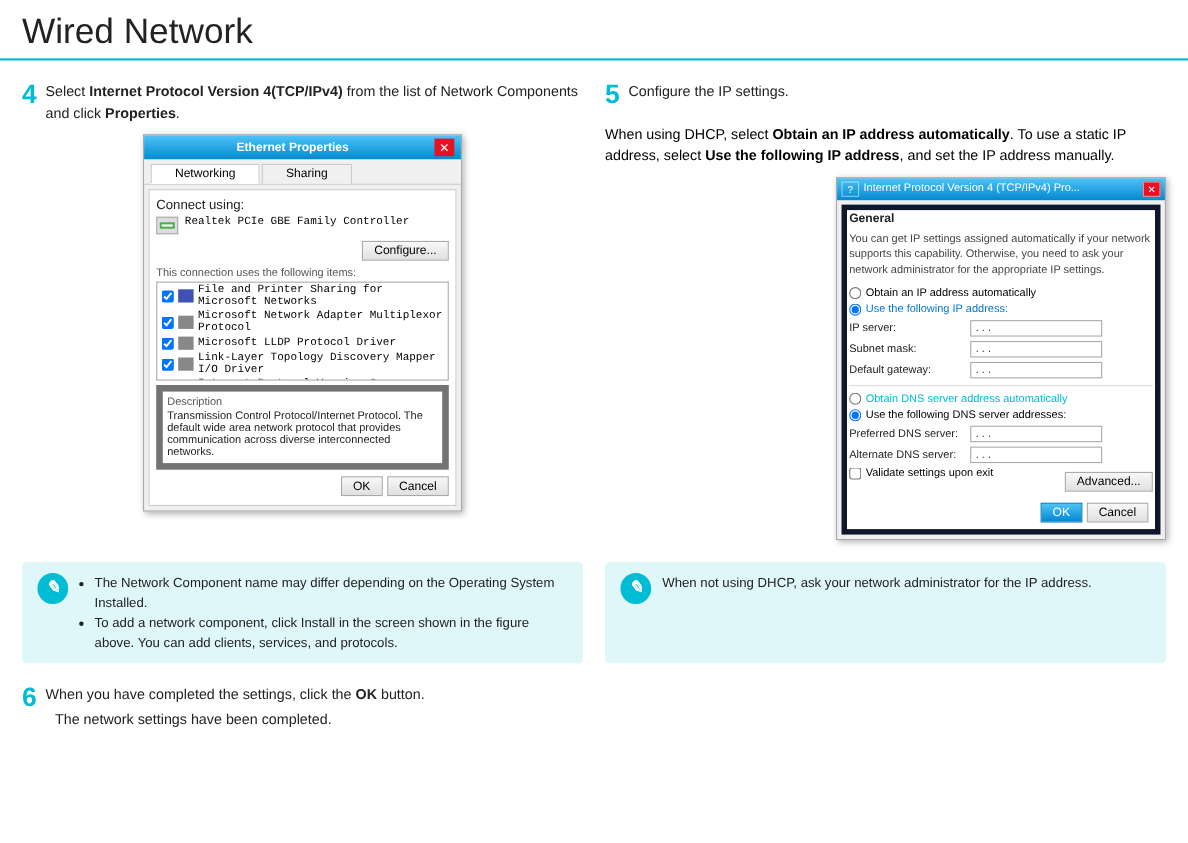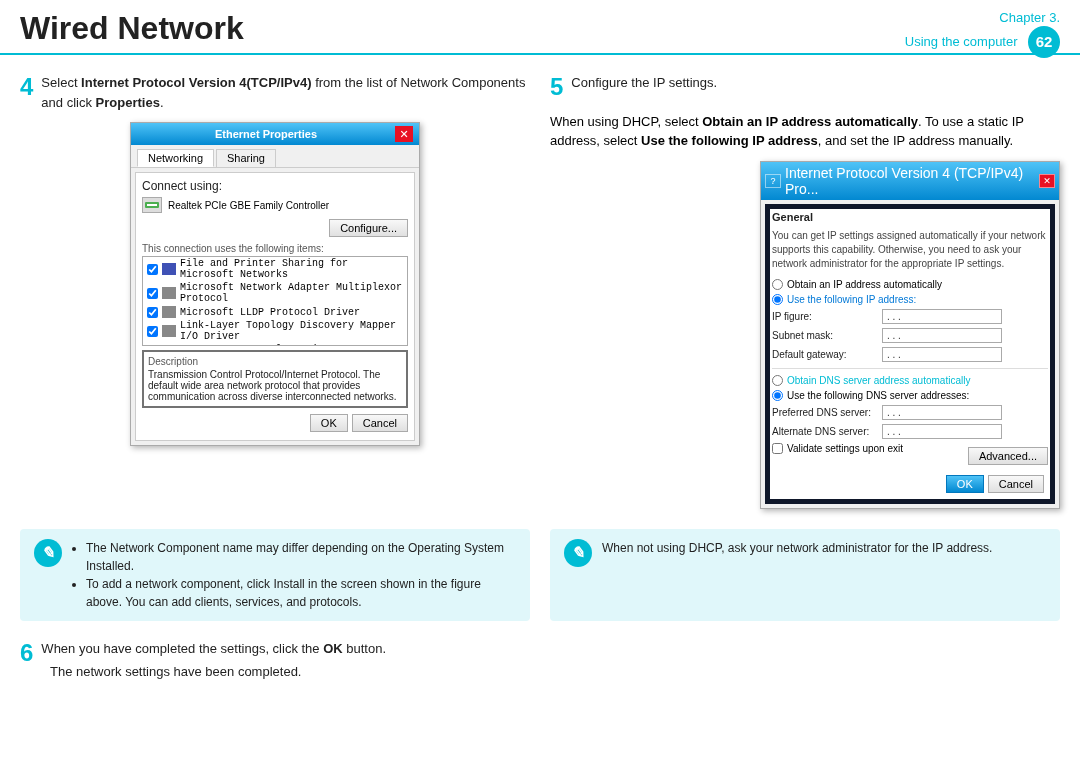--- a/index.html
+++ b/index.html
@@ -15,21 +15,21 @@
     
     .header {
       display: flex;
       align-items: center;
       padding: 10px 20px 6px 20px;
       border-bottom: 2px solid #00bcd4;
       position: relative;
     }
     .header-title {
       font-size: 32px;
-      font-weight: bold;
+      font-weight: normal;
       color: #222;
     }
     .header-right {
       position: absolute;
       right: 20px;
       top: 8px;
       text-align: right;
     }
     .chapter-label {
       color: #00bcd4;
@@ -131,21 +131,21 @@
     }
 
     .dialog-tabs {
       display: flex;
       border-bottom: 1px solid #ccc;
       padding: 4px 6px 0 6px;
       background: #f0f0f0;
     }
 
     .dialog-tab {
-      padding: 2px 10px;
+      padding: 2px 21px;
       font-size: 11px;
       border: 1px solid #ccc;
       border-bottom: none;
       background: #f0f0f0;
       cursor: pointer;
       margin-right: 2px;
     }
 
     .dialog-tab.active {
       background: #fff;
@@ -160,23 +160,24 @@
     }
 
     .dialog-section-label {
       font-size: 12px;
       margin-bottom: 4px;
       color: #222;
     }
 
     .connect-using-row {
       display: flex;
-      align-items: center;
+      align-items: flex-start;
       gap: 6px;
       margin-bottom: 6px;
+      font-family: Liberation Mono, monospace;
     }
 
     .connect-icon {
       width: 20px;
       height: 16px;
       background: #ddd;
       border: 1px solid #aaa;
       display: flex;
       align-items: center;
       justify-content: center;
@@ -248,21 +249,21 @@
 
     .dialog-btn-row {
       display: flex;
       justify-content: flex-end;
       gap: 4px;
       margin-top: 4px;
       padding: 2px 0;
     }
 
     .desc-section {
-      border: 2px solid #737373;
+      border: 6px solid #737373;
       padding: 4px;
       margin-top: 4px;
       background: #fff;
     }
 
     .desc-label {
       font-size: 10px;
       color: #555;
       margin-bottom: 2px;
     }
@@ -332,21 +333,21 @@
       background: linear-gradient(to bottom, #4fc3f7 0%, #0288d1 100%);
       color: #fff;
       display: flex;
       align-items: center;
       padding: 3px 4px;
       font-size: 10px;
     }
 
     .ip-dialog-titlebar .title-text {
       flex: 1;
-      font-size: 14px;
+      font-size: 10px;
     }
 
     .ip-titlebar-btns {
       display: flex;
       gap: 2px;
     }
 
     .ip-tb-btn {
       width: 16px;
       height: 14px;
@@ -462,26 +463,20 @@
 
     .step6-text b {
       font-weight: bold;
     }
   </style>
 </head>
 <body>
 
 <div class="header">
   <span class="header-title">Wired Network</span>
-  <div class="header-right">
-    <span class="chapter-label">Chapter 3.</span>
-    <br>
-    <span class="chapter-label">Using the computer</span>
-    <span class="page-badge">62</span>
-  </div>
 </div>
 
 <div class="main">
 
   <div class="left-col">
     <div class="step-text">
       <span class="step-label">4</span>
       <span>Select </span><b>Internet Protocol Version 4(TCP/IPv4)</b><span> from the list of Network Components and click </span><b>Properties</b><span>.</span>
     </div>
 
@@ -577,21 +572,21 @@
         <div class="ip-desc-text">You can get IP settings assigned automatically if your network supports this capability. Otherwise, you need to ask your network administrator for the appropriate IP settings.</div>
         <div class="ip-radio-row">
           <input type="radio" name="ip-mode" style="">
           <span>Obtain an IP address automatically</span>
         </div>
         <div class="ip-radio-row selected-radio">
           <input type="radio" name="ip-mode" checked="" style="">
           <span>Use the following IP address:</span>
         </div>
         <div class="ip-field-row">
-          <span class="ip-field-label">IP figure:</span>
+          <span class="ip-field-label">IP server:</span>
           <input class="ip-field-input" type="text" value=". . ." style="">
         </div>
         <div class="ip-field-row">
           <span class="ip-field-label">Subnet mask:</span>
           <input class="ip-field-input" type="text" value=". . ." style="">
         </div>
         <div class="ip-field-row">
           <span class="ip-field-label">Default gateway:</span>
           <input class="ip-field-input" type="text" value=". . ." style="">
         </div>

